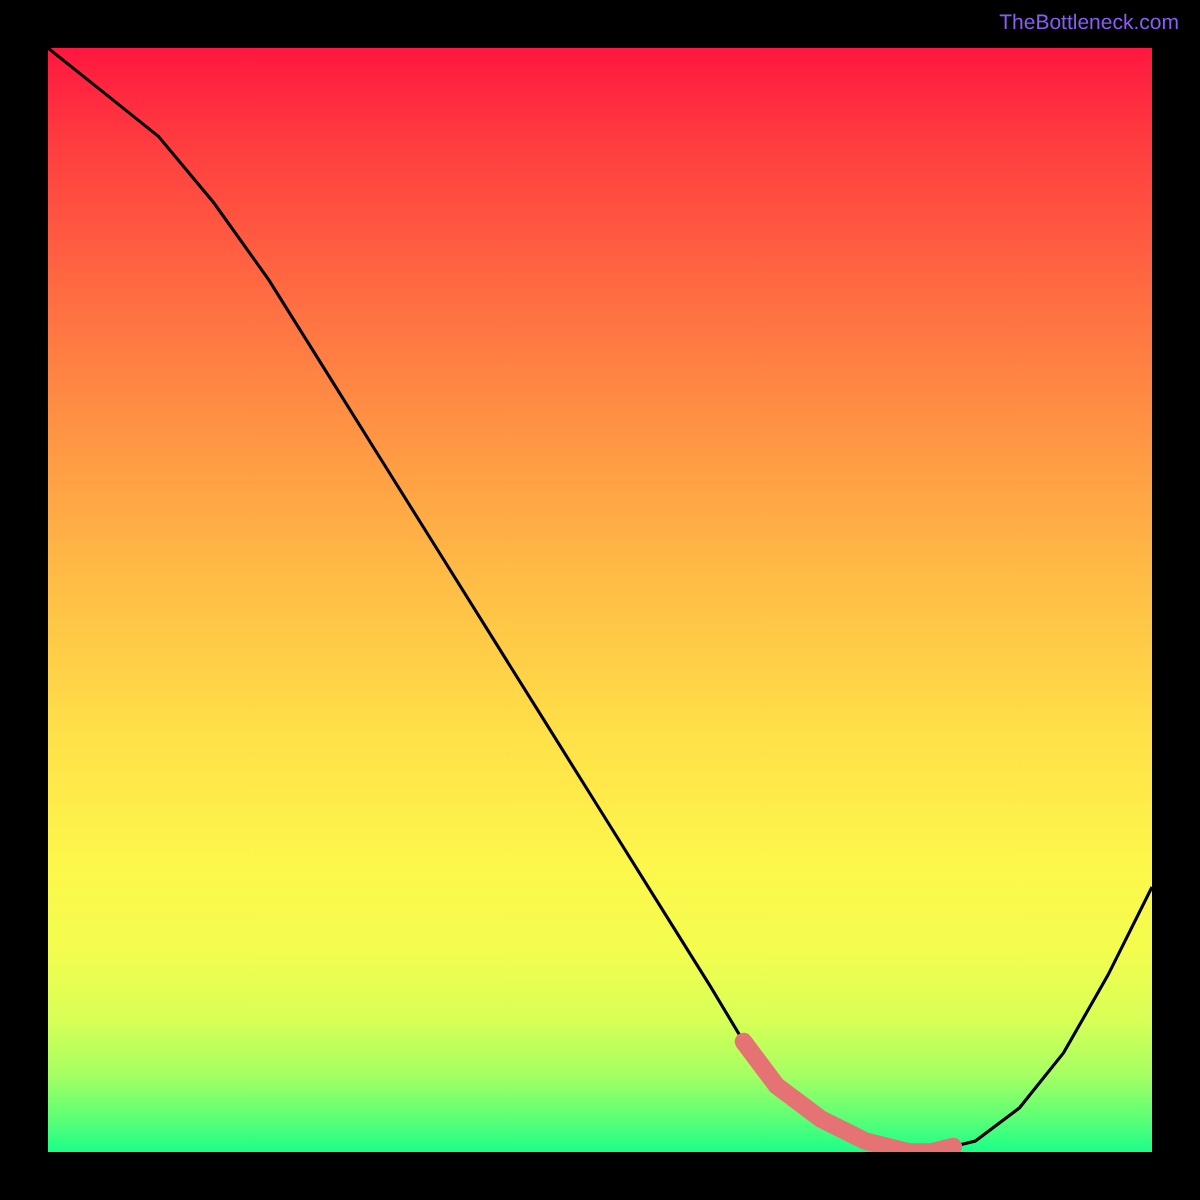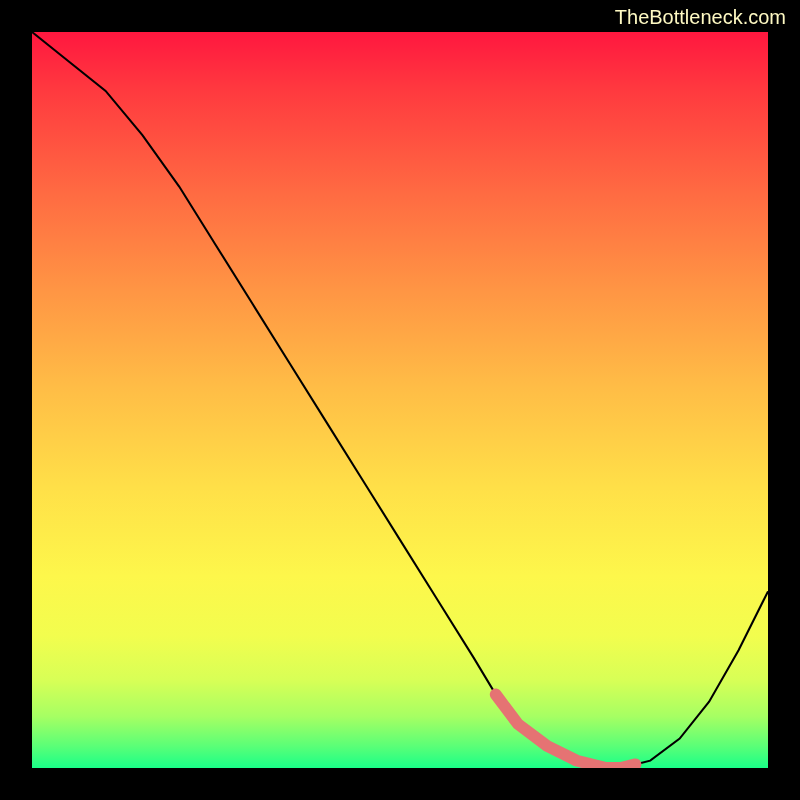--- a/index.html
+++ b/index.html
@@ -8,22 +8,22 @@
     width: 800px;
     height: 800px;
     background: #000;
     position: relative;
     font-family: Arial, sans-serif;
   }
   .watermark {
     position: absolute;
     top: 6px;
     right: 14px;
-    color: #fef9c3;
-    font-size: 20px;
+    color: #8b5cf6;
+    font-size: 14px;
     font-weight: 500;
     z-index: 10;
   }
   .plot-area {
     position: absolute;
     left: 32px;
     top: 32px;
     width: 736px;
     height: 736px;
     overflow: hidden;

